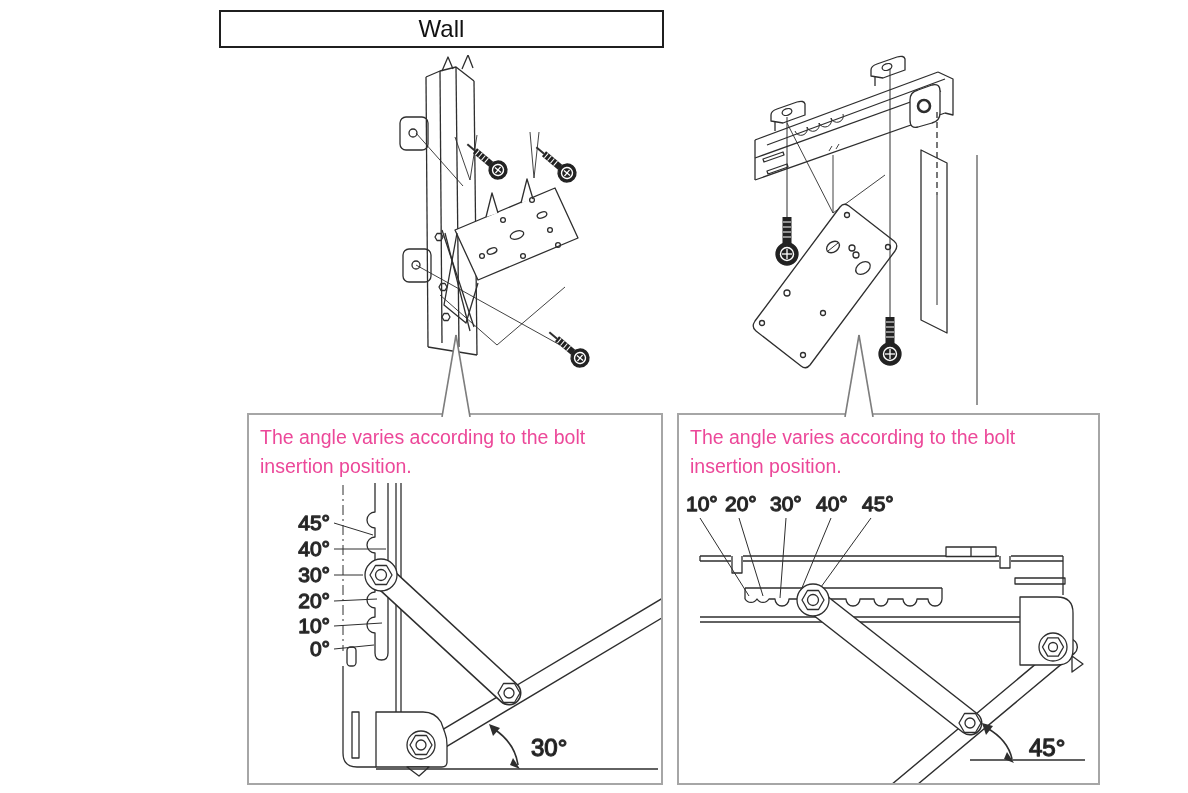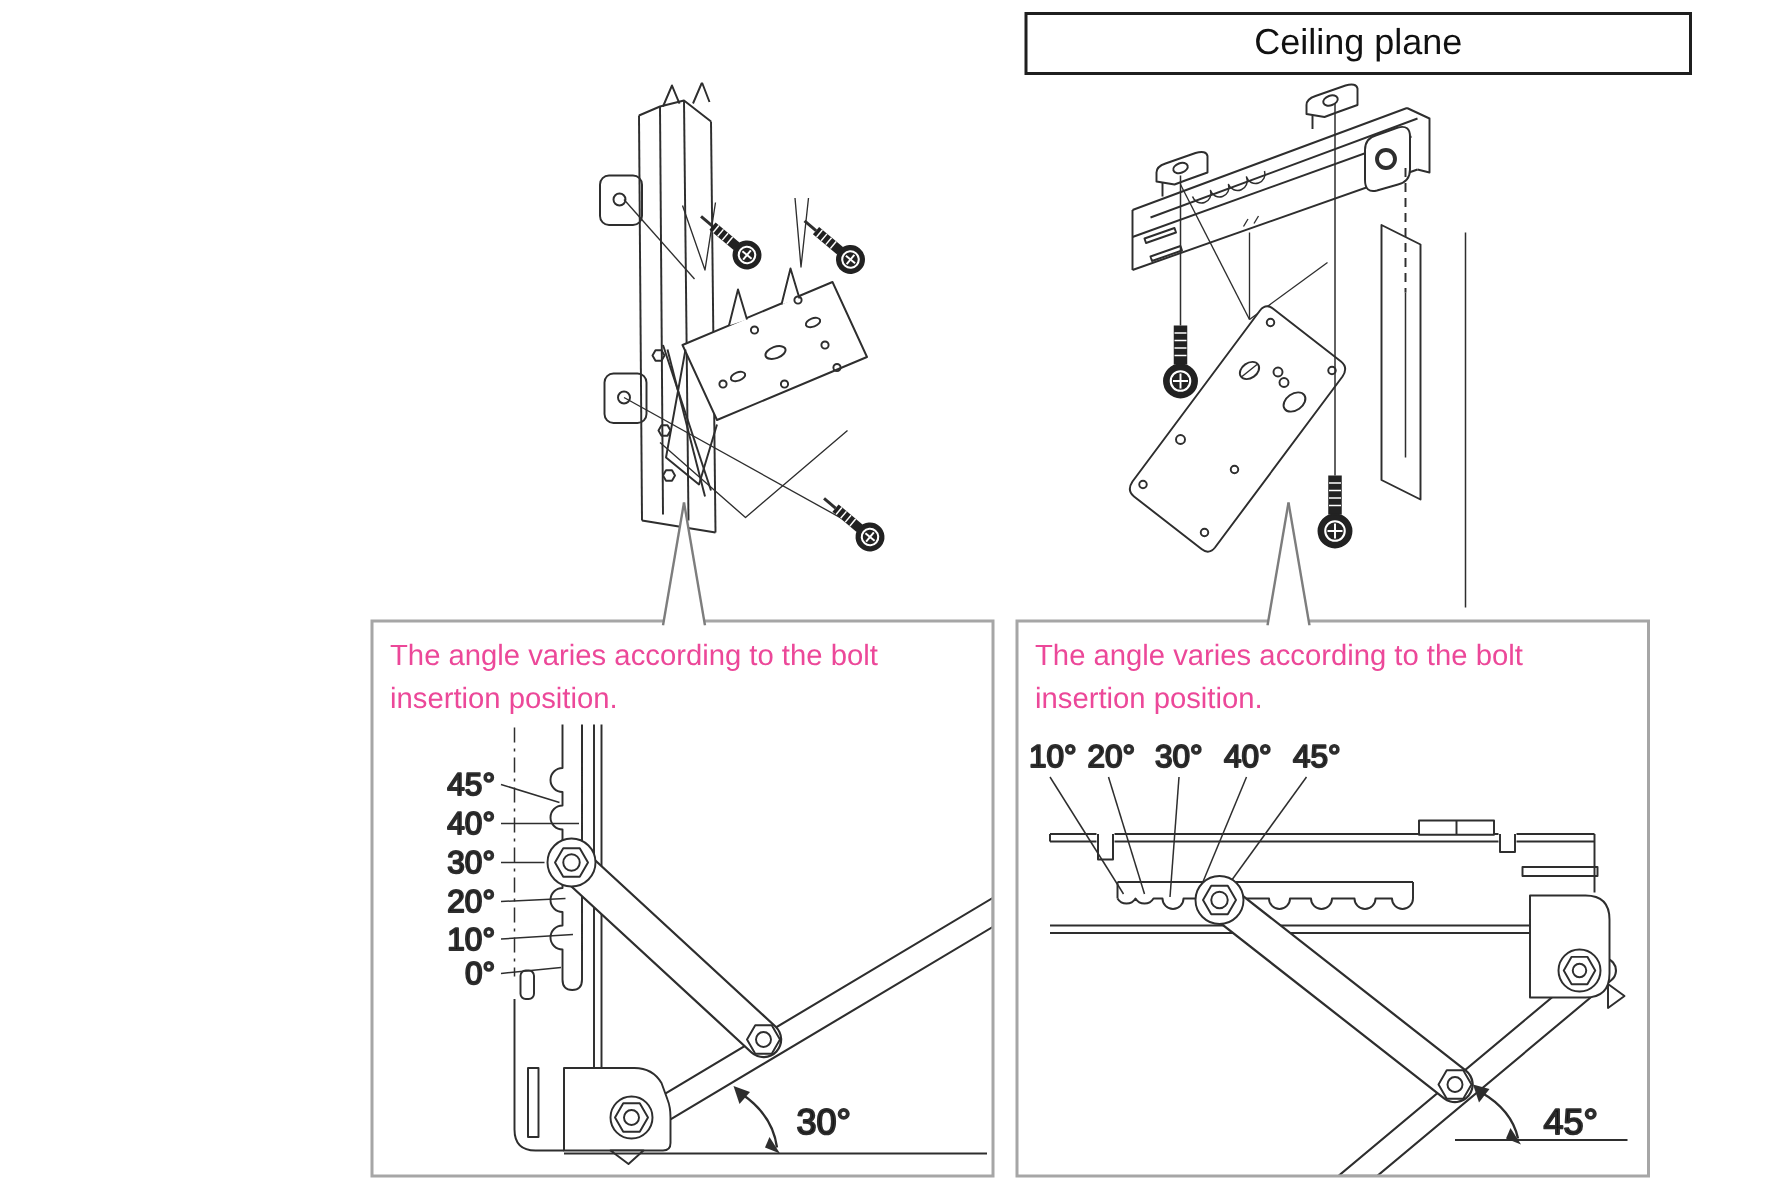--- a/index.html
+++ b/index.html
@@ -14,22 +14,22 @@
   .pointer{position:absolute;z-index:3;}
   svg{display:block;}
   .diagram{position:absolute;left:0;top:0;}
   text{font-family:"Liberation Sans", sans-serif;fill:#151515;}
 </style>
 </head>
 <body>
 
 <div class="page">
 
-  <div class="title-box" style="left:683px;top:8px;width:441px;height:38px;">
-    <span>Ceiling plane</span>
+  <div class="title-box" style="left:219px;top:10px;width:441px;height:34px;">
+    <span>Wall</span>
   </div>
 
   <svg class="diagram" style="left:382px;top:55px;" width="235" height="362" viewBox="0 0 235 362" stroke="#2e2e2e" stroke-width="1.3" fill="none" stroke-linejoin="round">
     <g>
       <path d="M44,22 L58,16 L74,12 L92,26"></path>
       <line x1="44" y1="22" x2="46" y2="292"></line>
       <line x1="58" y1="16" x2="60" y2="288"></line>
       <line x1="74" y1="12" x2="77" y2="292"></line>
       <line x1="92" y1="26" x2="95" y2="300"></line>
       <path d="M46,292 L95,300"></path>

